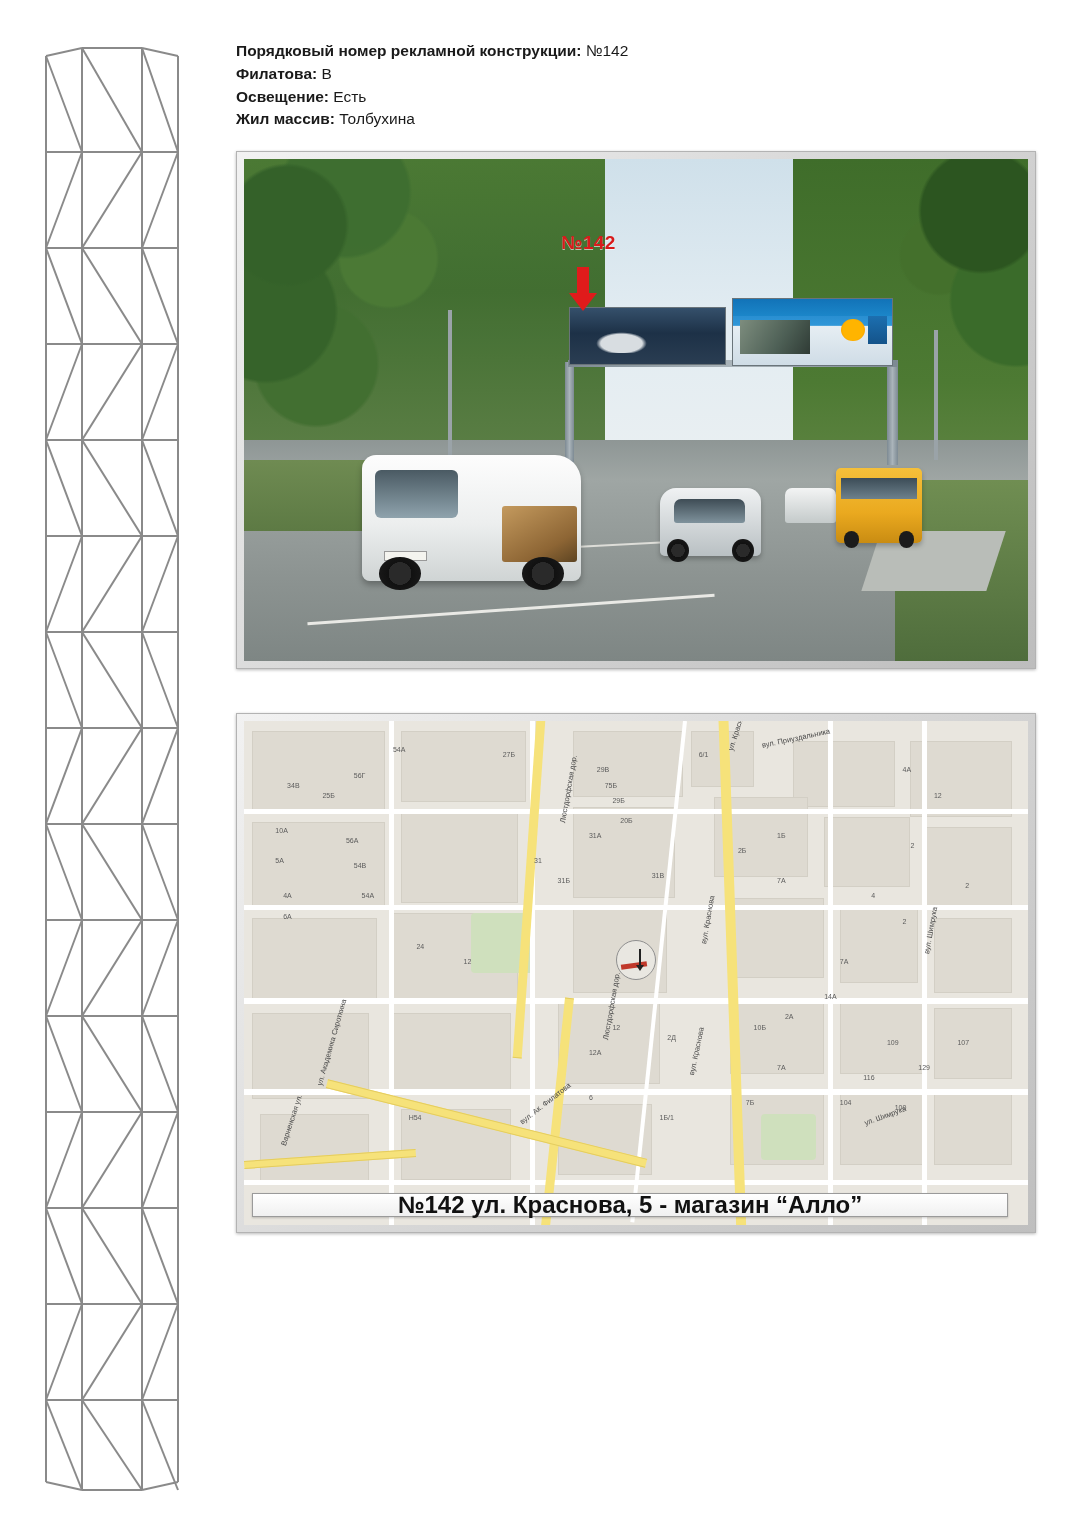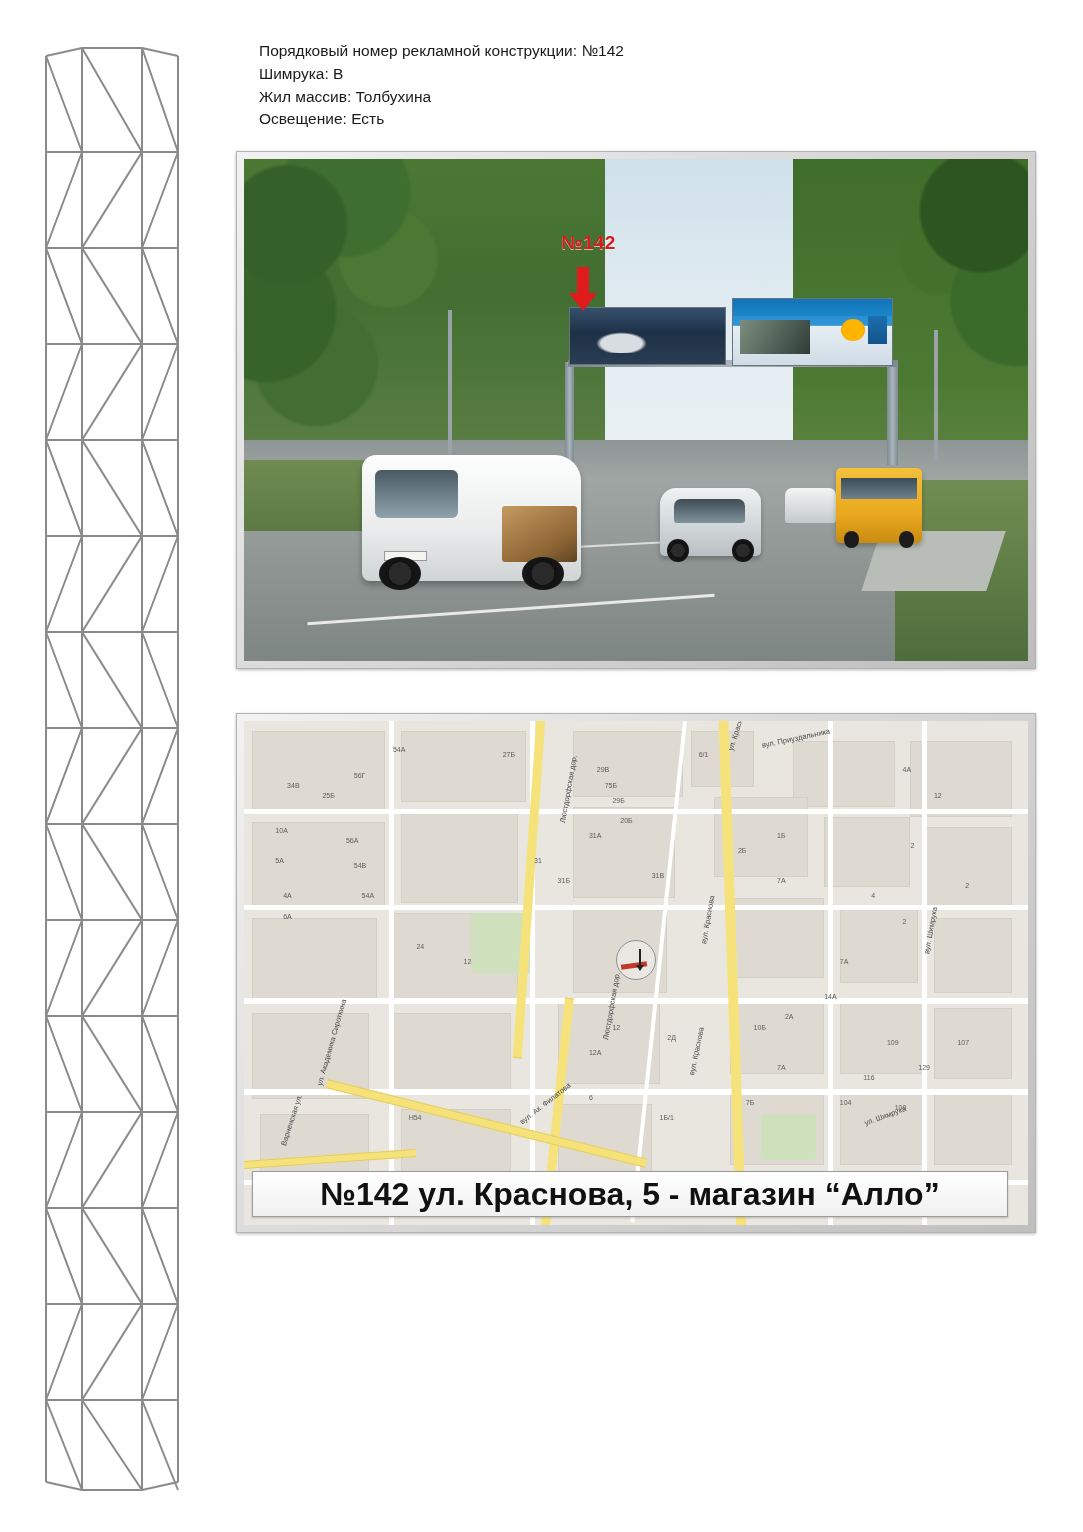--- a/index.html
+++ b/index.html
@@ -26,21 +26,21 @@
   
   .content {
     position: absolute;
     left: 236px; top: 40px;
     width: 800px;
   }
 
   
   .specs { font-size: 15.5px; line-height: 1.47; }
   .spec-row { white-space: nowrap; }
-  .spec-row .k { font-weight: normal; margin-left: 23px; }
+  .spec-row .k { font-weight: bold; }
   .spec-row .v { font-weight: normal; }
 
   
   .photo-frame {
     margin-top: 20px;
     width: 800px; height: 518px;
     padding: 7px;
     background: linear-gradient(135deg,#f2f2f2 0%,#d9d9d9 45%,#bdbdbd 100%);
     border: 1px solid #b3b3b3;
     box-shadow: 0 1px 3px rgba(0,0,0,.28);
@@ -280,25 +280,25 @@
   .mk .ar {
     position:absolute; left:22px; top:8px; width:2px; height:16px; background:#222;
   }
   .mk .ar:after{
     content:""; position:absolute; left:-3px; top:16px;
     border-left:4px solid transparent; border-right:4px solid transparent;
     border-top:6px solid #222;
   }
   .map-caption {
     position:absolute; left:8px; right:20px; bottom:8px;
-    height: 46px;
+    height: 24px;
     background: linear-gradient(180deg,#ffffff,#f0f0f0);
     border:1px solid #9a9a9a;
     display:flex; align-items:center; justify-content:center;
-    font-size: 32px; font-weight: bold; color:#111;
+    font-size: 24px; font-weight: bold; color:#111;
     box-shadow: 0 1px 2px rgba(0,0,0,.2);
   }
 </style>
 </head>
 <body>
 
 <div class="mast">
   <svg viewBox="0 0 148 1452" preserveAspectRatio="none" aria-hidden="true">
     <g stroke="#8a8a8a" stroke-width="2" fill="none">
 
@@ -389,30 +389,30 @@
 </div>
 
 <div class="content">
 
   <div class="specs">
     <div class="spec-row">
       <span class="k">Порядковый номер рекламной конструкции:</span>
       <span class="v">№142</span>
     </div>
     <div class="spec-row">
-      <span class="k">Шимрука:</span>
+      <span class="k">Филатова:</span>
       <span class="v">В</span>
+    </div>
+    <div class="spec-row">
+      <span class="k">Освещение:</span>
+      <span class="v">Есть</span>
     </div>
     <div class="spec-row">
       <span class="k">Жил массив:</span>
       <span class="v">Толбухина</span>
-    </div>
-    <div class="spec-row">
-      <span class="k">Освещение:</span>
-      <span class="v">Есть</span>
     </div>
   </div>
 
   <div class="photo-frame">
     <div class="photo">
       <div class="ph-sky"></div>
       <div class="ph-treesL"></div>
       <div class="ph-treesR"></div>
       <div class="ph-ground"></div>
       <div class="ph-grassL"></div>

